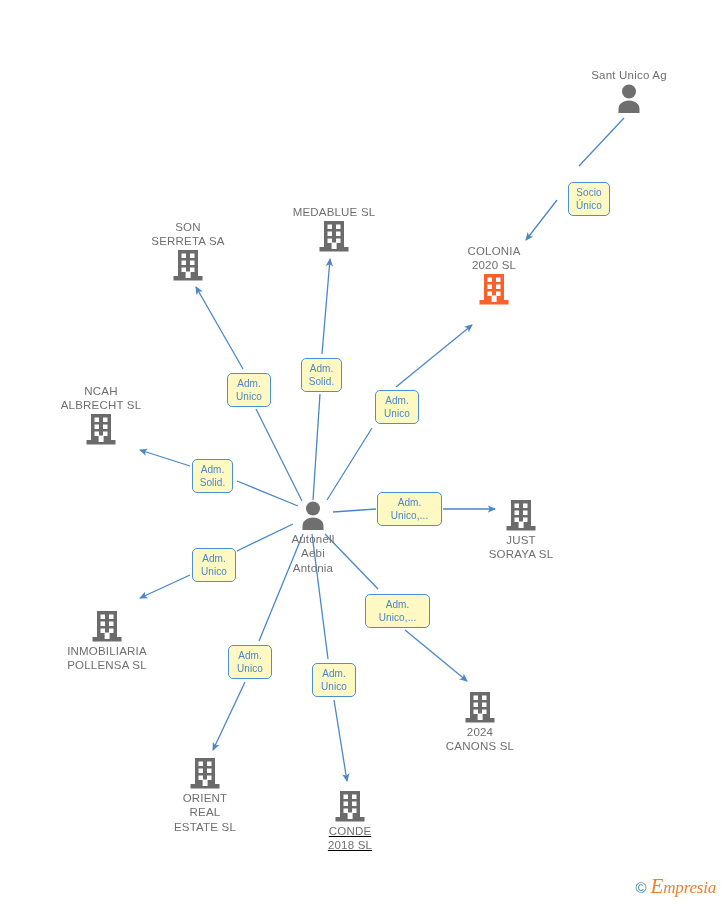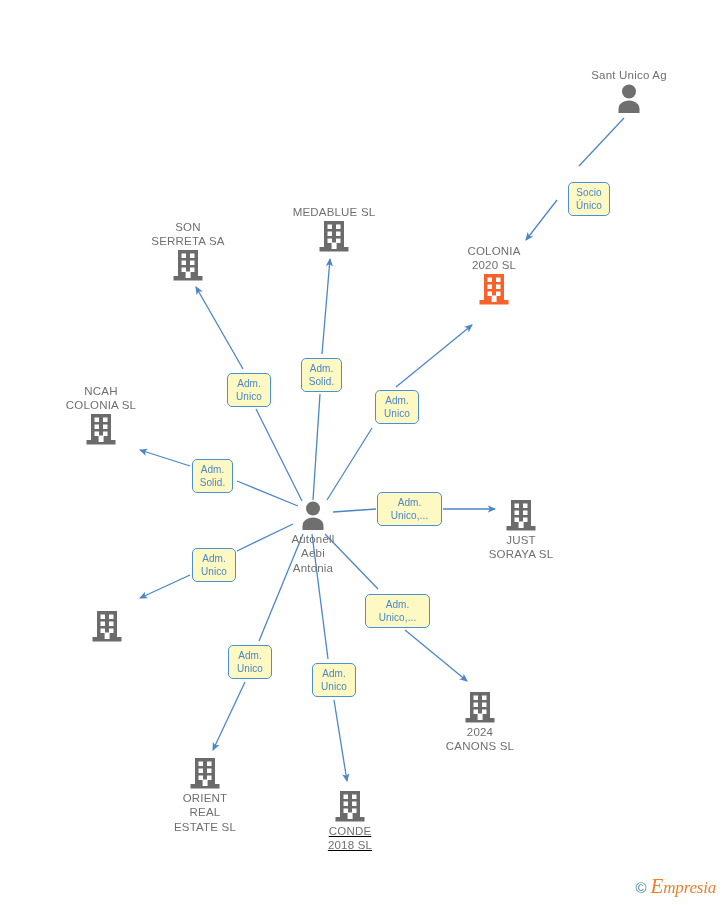--- a/index.html
+++ b/index.html
@@ -216,21 +216,21 @@
               <rect x="17" y="11.5" width="4.5" height="4.5"></rect>
               <rect x="8.5" y="18.5" width="4.5" height="4.5"></rect>
               <rect x="17" y="18.5" width="4.5" height="4.5"></rect>
               <rect x="12.6" y="22.5" width="5" height="6.5"></rect>
             </g>
           </svg>
         </span>
       </div>
       <div class="node label-above" style="left: 101px; top: 383.5px;">
         <div class="node-label">NCAH
-COLONIA  SL</div>
+ALBRECHT  SL</div>
         <span class="node-icon">
           <svg width="30" height="33" viewBox="0 0 30 33" xmlns="http://www.w3.org/2000/svg">
             <g fill="#6b6b6b">
               <rect x="5" y="1" width="20" height="28"></rect>
               <rect x="0.5" y="27" width="29" height="4.5"></rect>
             </g>
             <g fill="#ffffff">
               <rect x="8.5" y="4.5" width="4.5" height="4.5"></rect>
               <rect x="17" y="4.5" width="4.5" height="4.5"></rect>
               <rect x="8.5" y="11.5" width="4.5" height="4.5"></rect>
@@ -287,20 +287,22 @@
               <rect x="8.5" y="4.5" width="4.5" height="4.5"></rect>
               <rect x="17" y="4.5" width="4.5" height="4.5"></rect>
               <rect x="8.5" y="11.5" width="4.5" height="4.5"></rect>
               <rect x="17" y="11.5" width="4.5" height="4.5"></rect>
               <rect x="8.5" y="18.5" width="4.5" height="4.5"></rect>
               <rect x="17" y="18.5" width="4.5" height="4.5"></rect>
               <rect x="12.6" y="22.5" width="5" height="6.5"></rect>
             </g>
           </svg>
         </span>
+        <div class="node-label">INMOBILIARIA
+POLLENSA SL</div>
       </div>
       <div class="node label-below" style="left: 480px; top: 690.5px;">
         <span class="node-icon">
           <svg width="30" height="33" viewBox="0 0 30 33" xmlns="http://www.w3.org/2000/svg">
             <g fill="#6b6b6b">
               <rect x="5" y="1" width="20" height="28"></rect>
               <rect x="0.5" y="27" width="29" height="4.5"></rect>
             </g>
             <g fill="#ffffff">
               <rect x="8.5" y="4.5" width="4.5" height="4.5"></rect>

